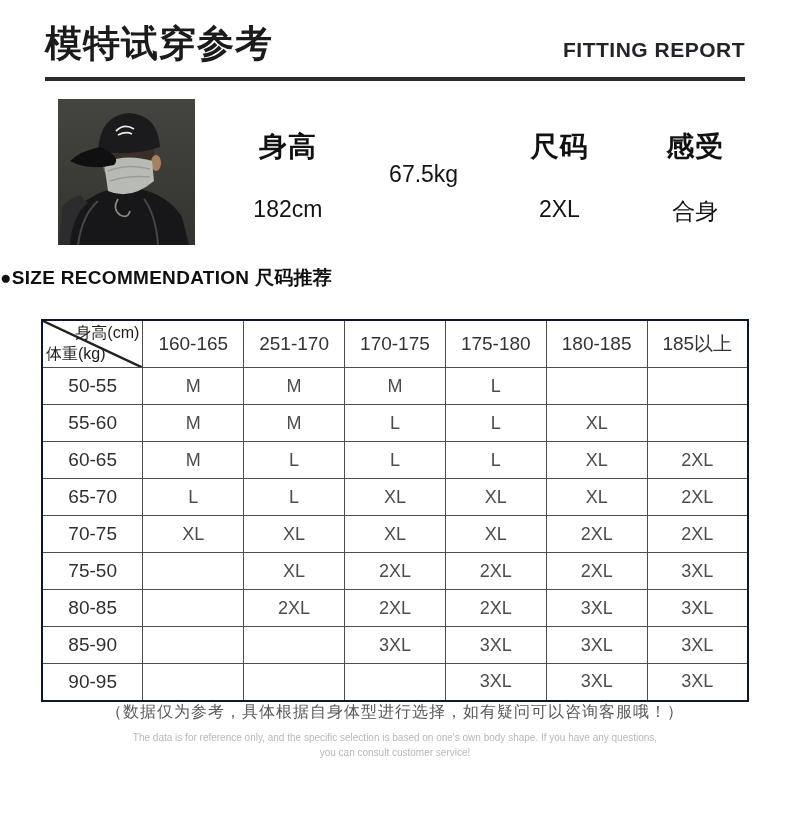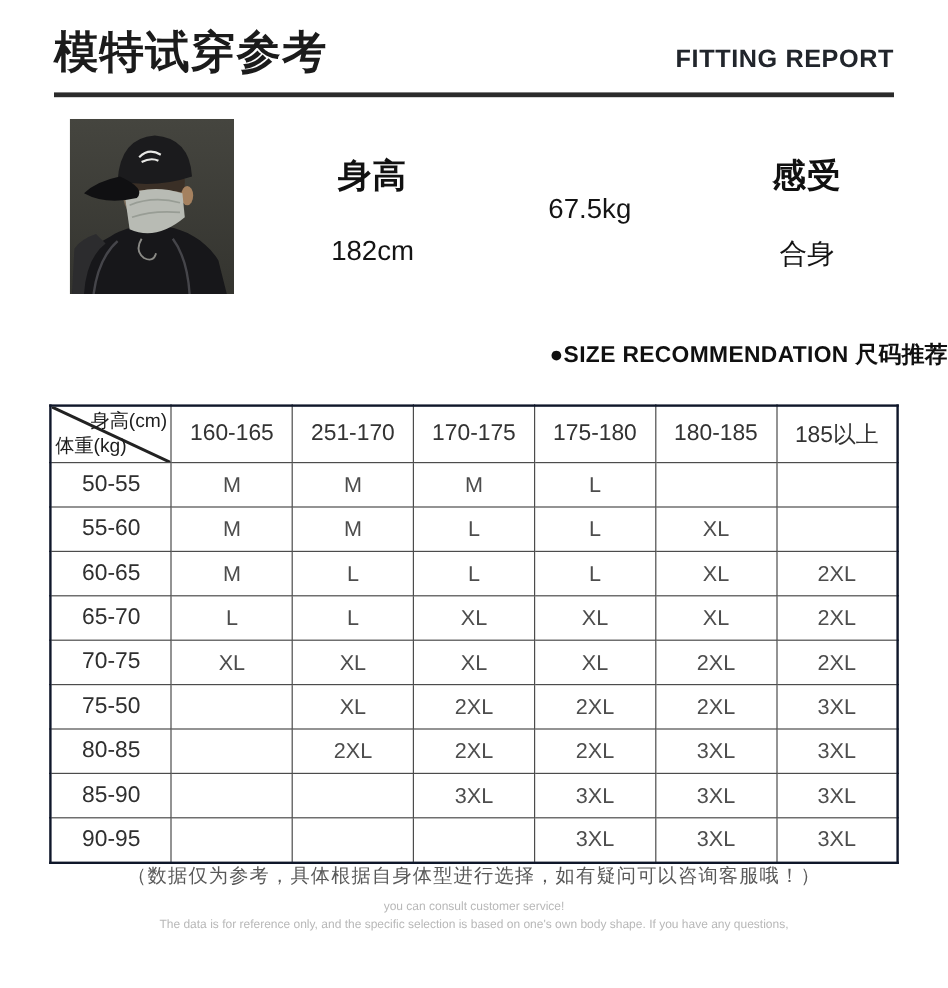--- a/index.html
+++ b/index.html
@@ -37,22 +37,22 @@
   .stats { flex:1; display:flex; padding-left:25px; }
   .stat { flex:1; text-align:center; padding-top:30px; }
   .stat-label {
     font-size:28px; font-weight:bold; color:#111; letter-spacing:1px;
     line-height:1.25;
   }
   .stat-value { font-size:23px; color:#141414; margin-top:32px; }
 
   
   .sec-heading {
-    text-align:right; font-size:19px; font-weight:bold; color:#101010;
-    margin-top:38px; letter-spacing:0.3px;
+    text-align:left; font-size:19px; font-weight:bold; color:#101010;
+    margin-top:20px; letter-spacing:0.3px;
   }
 
   
   table.size-table {
     width:708px; margin:28px auto 0 auto;
     border-collapse:collapse; table-layout:fixed;
     border:2px solid #0f172a;
   }
   .size-table th, .size-table td {
     border:1px solid #4c4c4c;
@@ -129,20 +129,24 @@
         <path d="M58,32 Q66,24 76,30 M60,36 Q68,32 74,35" stroke="#e9e9e6" stroke-width="1.8" fill="none"></path>
       </svg>
     </div>
     <div class="stats">
       <div class="stat">
         <div class="stat-label">身高</div>
         <div class="stat-value">182cm</div>
       </div>
       <div class="stat">
         <div class="stat-value">67.5kg</div>
+      </div>
+      <div class="stat">
+        <div class="stat-label">尺码</div>
+        <div class="stat-value">2XL</div>
       </div>
       <div class="stat">
         <div class="stat-label">感受</div>
         <div class="stat-value">合身</div>
       </div>
     </div>
   </div>
 
   <div class="sec-heading">●SIZE RECOMMENDATION 尺码推荐</div>
 
@@ -244,17 +248,17 @@
           <td></td>
           <td>3XL</td>
           <td>3XL</td>
           <td>3XL</td>
         </tr>
       </tbody>
   </table>
 
   <div class="note-zh">（数据仅为参考，具体根据自身体型进行选择，如有疑问可以咨询客服哦！）</div>
   <div class="note-en">
+    <div>The data is for reference only, and the specific selection is based on one's own body shape. If you have any questions,</div>
     <div>you can consult customer service!</div>
-    <div>The data is for reference only, and the specific selection is based on one's own body shape. If you have any questions,</div>
   </div>
 
 </div>
 
 </body></html>

